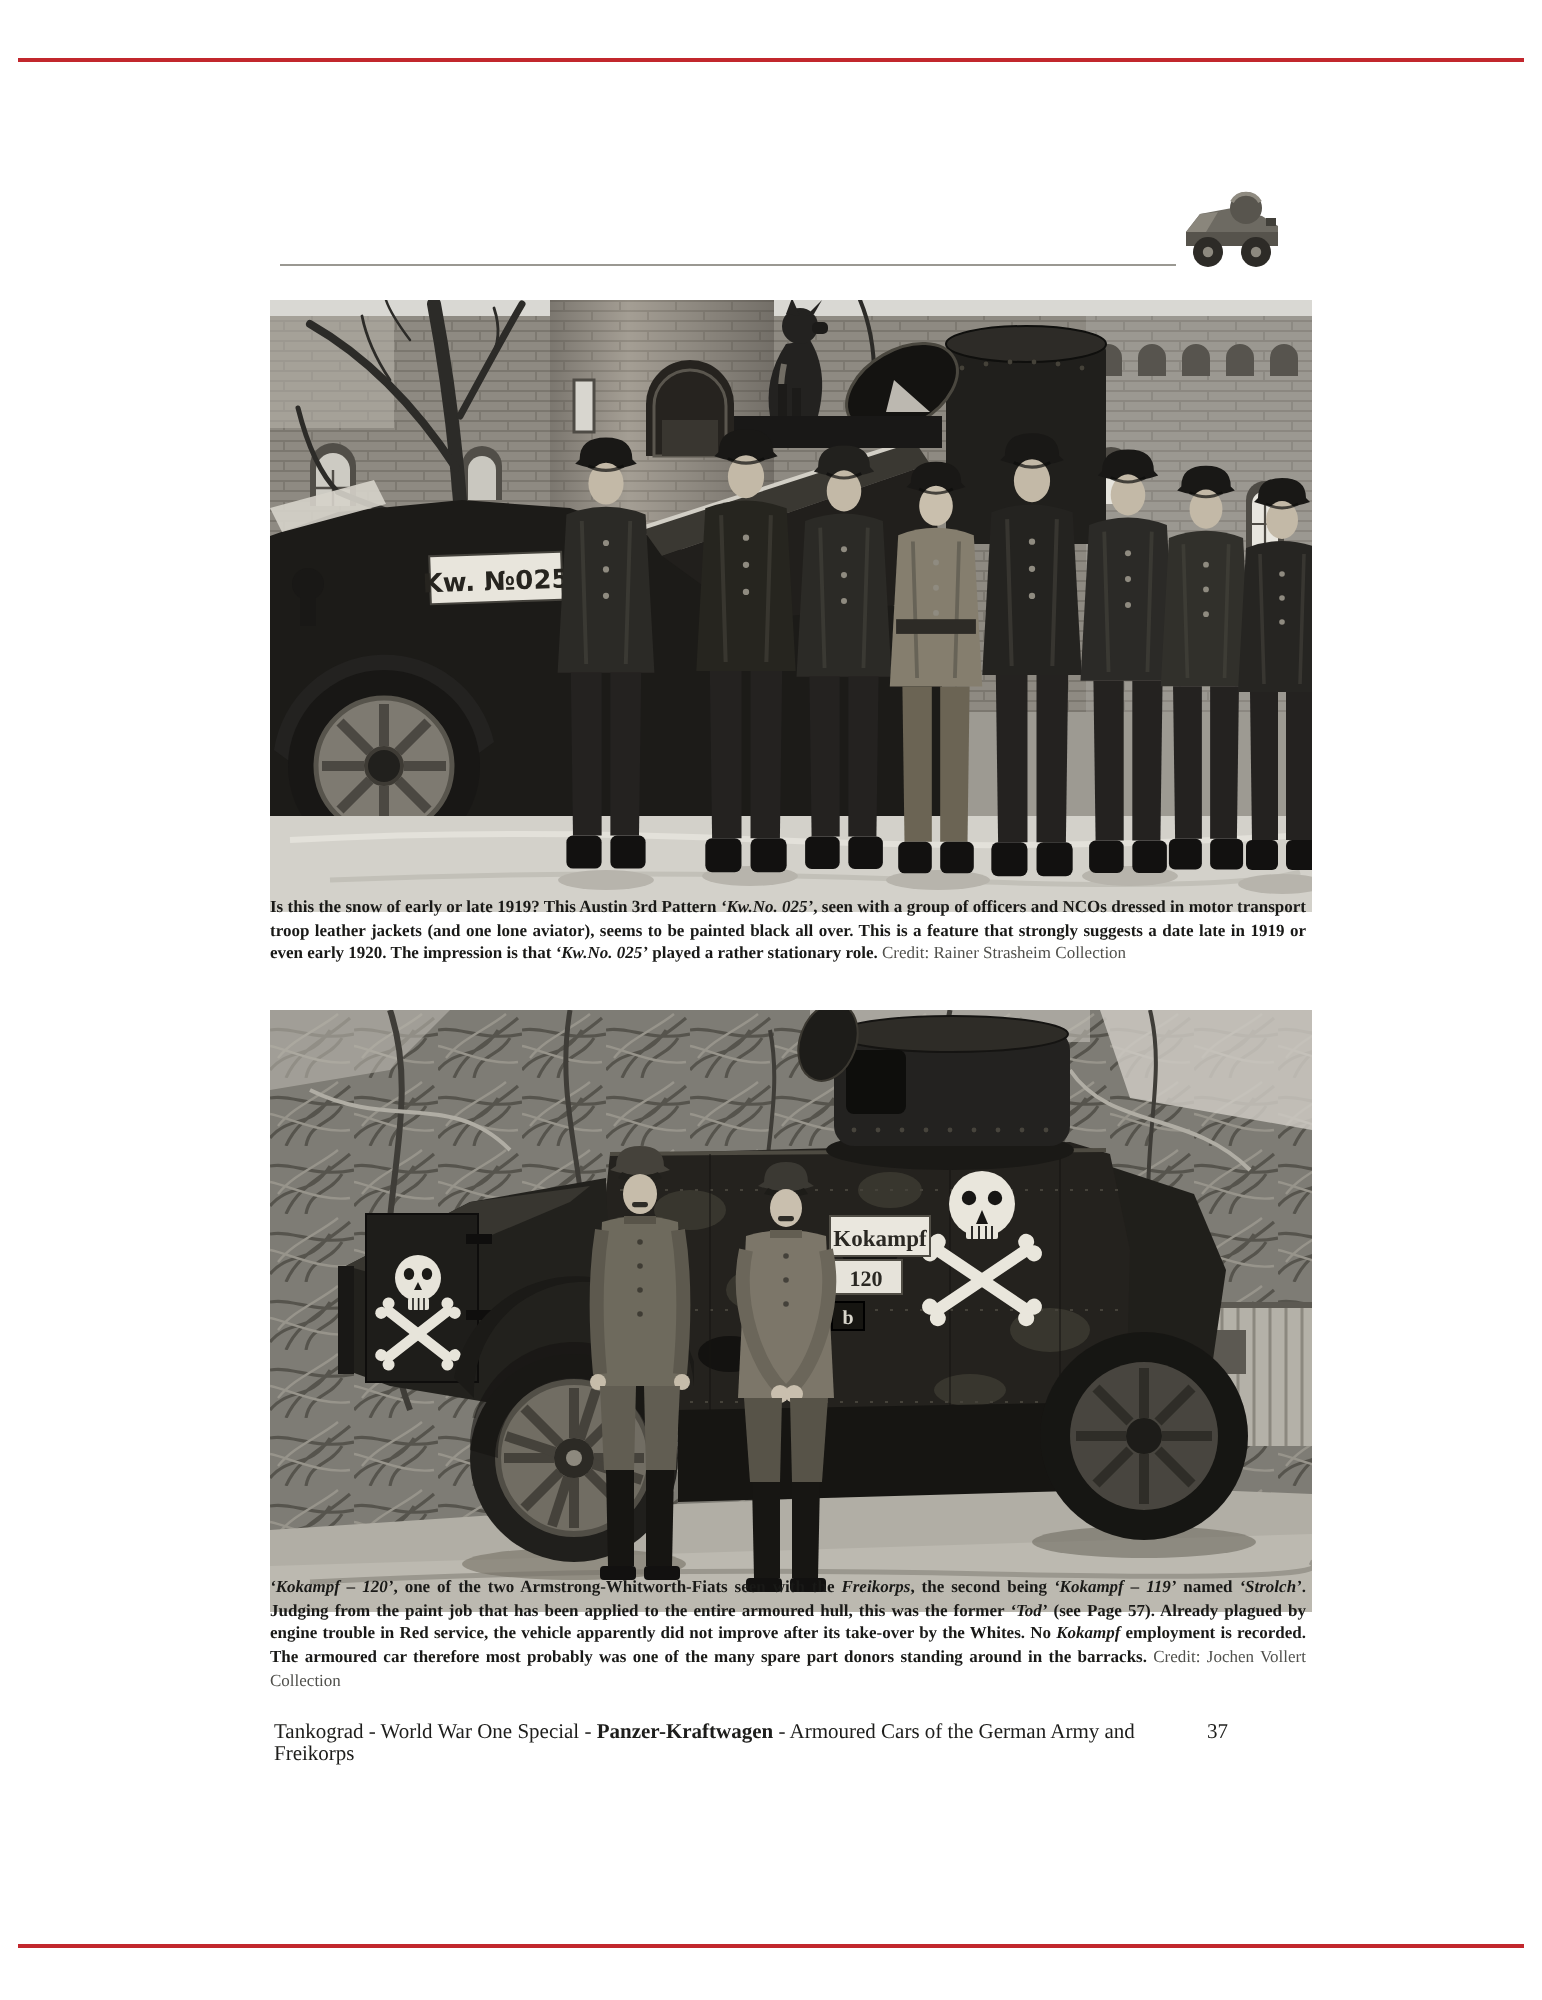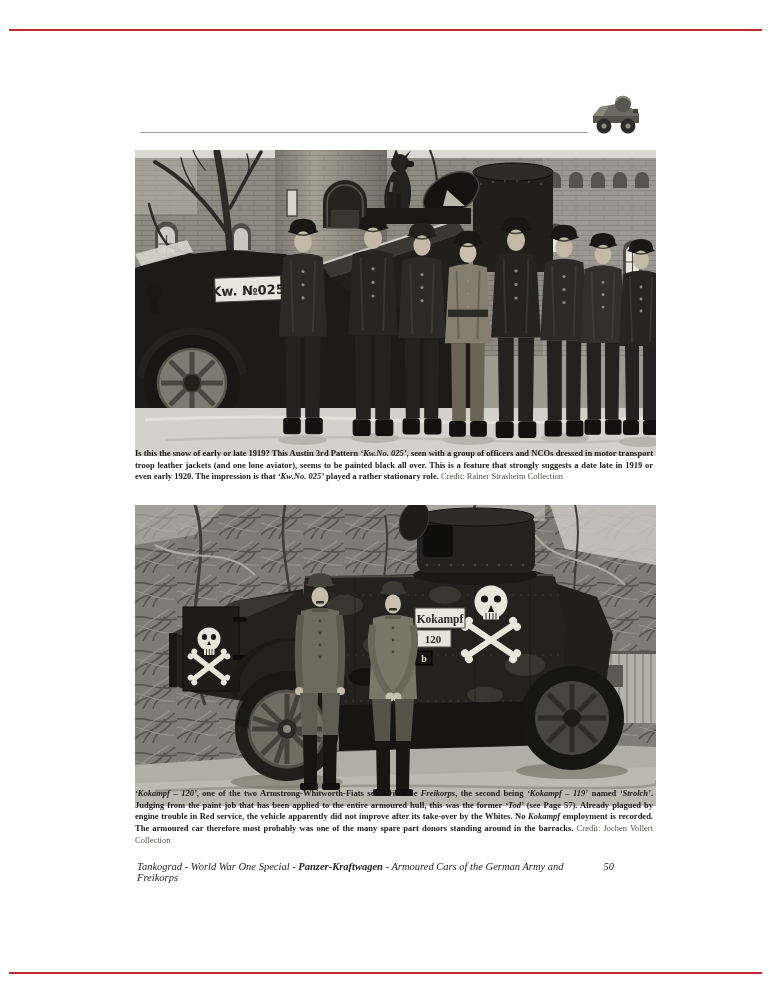--- a/index.html
+++ b/index.html
@@ -15,21 +15,21 @@
   #photo2{top:505px;width:521px;height:301px;}
   .caption{position:absolute;left:135px;width:518px;text-align:justify;
            font-size:8.5px;line-height:11.7px;color:#191917;}
   #caption1{top:448px;}
   #caption2{top:788px;}
   .seg-bold{font-weight:700;}
   .seg-bold-italic{font-weight:700;font-style:italic;}
   .seg-credit{font-weight:400;color:#50504c;}
   .seg-regular{font-weight:400;}
   #footer{position:absolute;left:137px;top:861px;width:477px;display:flex;
-          justify-content:space-between;align-items:baseline;font-size:10.5px;color:#1d1d1b;font-style:italic;}
+          justify-content:space-between;align-items:baseline;font-size:10.5px;color:#1d1d1b;}
   #page-number{font-weight:400;}
   svg{display:block;}
 </style>
 </head>
 <body>
 
 <div id="page">
 
   <div id="rule-top" class="rule-red" style="background: rgb(194, 39, 45);"></div>
   <div id="header-rule"></div>
@@ -442,18 +442,18 @@
         <rect x="-20" y="206" width="18" height="7" rx="2" fill="#121110"></rect>
         <rect x="2" y="206" width="18" height="7" rx="2" fill="#121110"></rect>
       </g>
     </svg>
   </div>
 
   <div id="caption2" class="caption"><span class="seg-bold-italic">‘Kokampf – 120’</span><span class="seg-bold">, one of the two Armstrong-Whitworth-Fiats seen with the </span><span class="seg-bold-italic">Freikorps</span><span class="seg-bold">, the second being </span><span class="seg-bold-italic">‘Kokampf – 119’</span><span class="seg-bold"> named </span><span class="seg-bold-italic">‘Strolch’</span><span class="seg-bold">. Judging from the paint job that has been applied to the entire armoured hull, this was the former </span><span class="seg-bold-italic">‘Tod’</span><span class="seg-bold"> (see Page 57). Already plagued by engine trouble in Red service, the vehicle apparently did not improve after its take-over by the Whites. No </span><span class="seg-bold-italic">Kokampf</span><span class="seg-bold"> employment is recorded. The armoured car therefore most probably was one of the many spare part donors standing around in the barracks. </span><span class="seg-credit">Credit: Jochen Vollert Collection</span></div>
 
   <div id="footer">
     <span id="footer-title"><span class="seg-regular">Tankograd - World War One Special - </span><span class="seg-bold">Panzer-Kraftwagen</span><span class="seg-regular"> - Armoured Cars of the German Army and Freikorps</span></span>
-    <span id="page-number">50</span>
+    <span id="page-number">37</span>
   </div>
 
   <div id="rule-bottom" class="rule-red" style="background: rgb(194, 39, 45);"></div>
 
 </div>
 
 </body></html>

